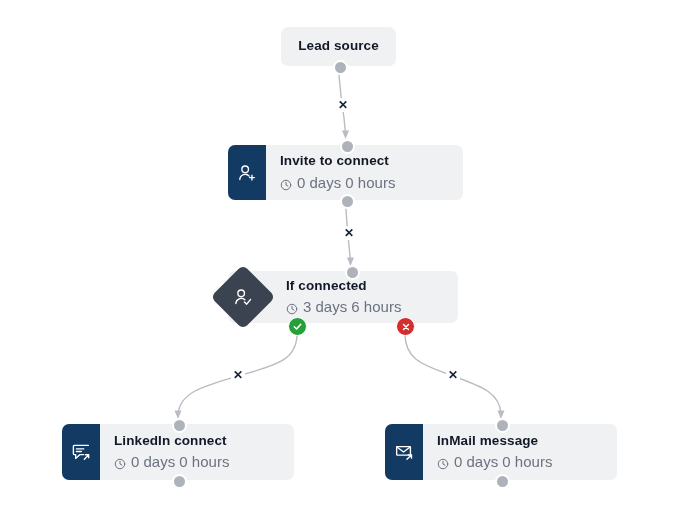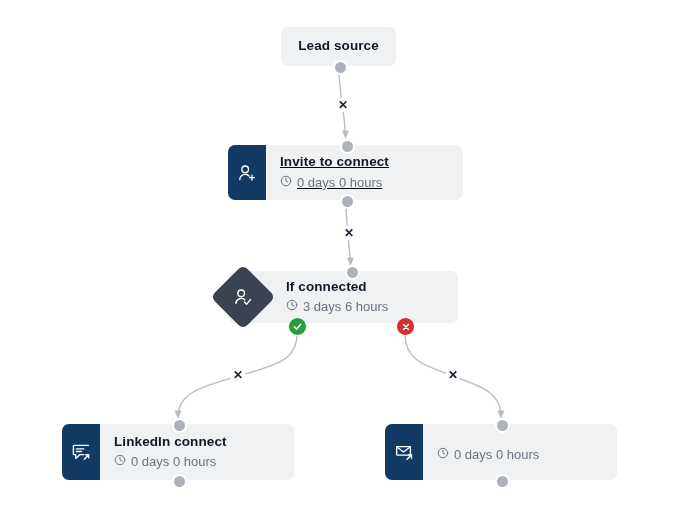--- a/index.html
+++ b/index.html
@@ -60,24 +60,24 @@
     line-height: 1.1;
   }
   .node-body {
     display: flex;
     flex-direction: column;
     justify-content: center;
     padding-left: 14px;
   }
   .node-sub {
     display: flex;
-    align-items: flex-start;
+    align-items: flex-end;
     gap: 5px;
     margin-top: 5px;
-    font-size: 13px;
+    font-size: 15px;
     color: #6b7280;
   }
   .clock-icon {
     width: 12px;
     height: 12px;
     display: block;
     flex: 0 0 auto;
   }
 
   
@@ -174,21 +174,21 @@
     <polygon points="501,419 497.5,410.5 504.5,410.5" fill="#b9bcc2"></polygon>
   </svg>
 
   <div class="node node-simple" style="left:281px; top:27px; width:115px; height:39px;">
     <div class="node-title">Lead source</div>
   </div>
   <div class="port" style="left:333px; top:60px;"></div>
 
   <div class="edge-delete" style="left:336px; top:98px;">✕</div>
 
-  <div class="node" style="left:228px; top:145px; width:235px; height:55px;text-decoration:underline;">
+  <div class="node" style="left:228px; top:145px; width:235px; height:55px;">
     <div class="icon-tile">
       <span>
         <svg width="22" height="22" viewBox="0 0 24 24" fill="none" stroke="#ffffff" stroke-width="1.5" stroke-linecap="round" stroke-linejoin="round">
           <circle cx="10" cy="8" r="3.6"></circle>
           <path d="M4.2 19.2 a5.8 5.8 0 0 1 10.2 -3.8"></path>
           <path d="M17.4 14.4 v5.2 M14.8 17 h5.2"></path>
         </svg>
       </span>
     </div>
     <div class="node-body">
@@ -273,20 +273,21 @@
     <div class="icon-tile">
       <span>
         <svg width="22" height="22" viewBox="0 0 24 24" fill="none" stroke="#ffffff" stroke-width="1.5" stroke-linecap="round" stroke-linejoin="round">
           <path d="M4 6.2 H18.2 a0.8 0.8 0 0 1 0.8 0.8 V14.6 a0.8 0.8 0 0 1 -0.8 0.8 H4.8 A0.8 0.8 0 0 1 4 14.6 Z"></path>
           <path d="M4.3 6.6 L11.5 12 L18.7 6.6"></path>
           <path d="M15.2 20 L20.2 15.2 M20.2 15.2 H16.7 M20.2 15.2 V18.7"></path>
         </svg>
       </span>
     </div>
     <div class="node-body">
+      <div class="node-title">InMail message</div>
       <div class="node-sub">
         <svg class="clock-icon" viewBox="0 0 24 24" fill="none" stroke="#6b7280" stroke-width="2" stroke-linecap="round" stroke-linejoin="round">
           <circle cx="12" cy="12" r="9.5"></circle>
           <path d="M12 6.5 V12 L15.8 14.2"></path>
         </svg>
         <span>0 days 0 hours</span>
       </div>
     </div>
   </div>
   <div class="port" style="left:495px; top:418px;"></div>

